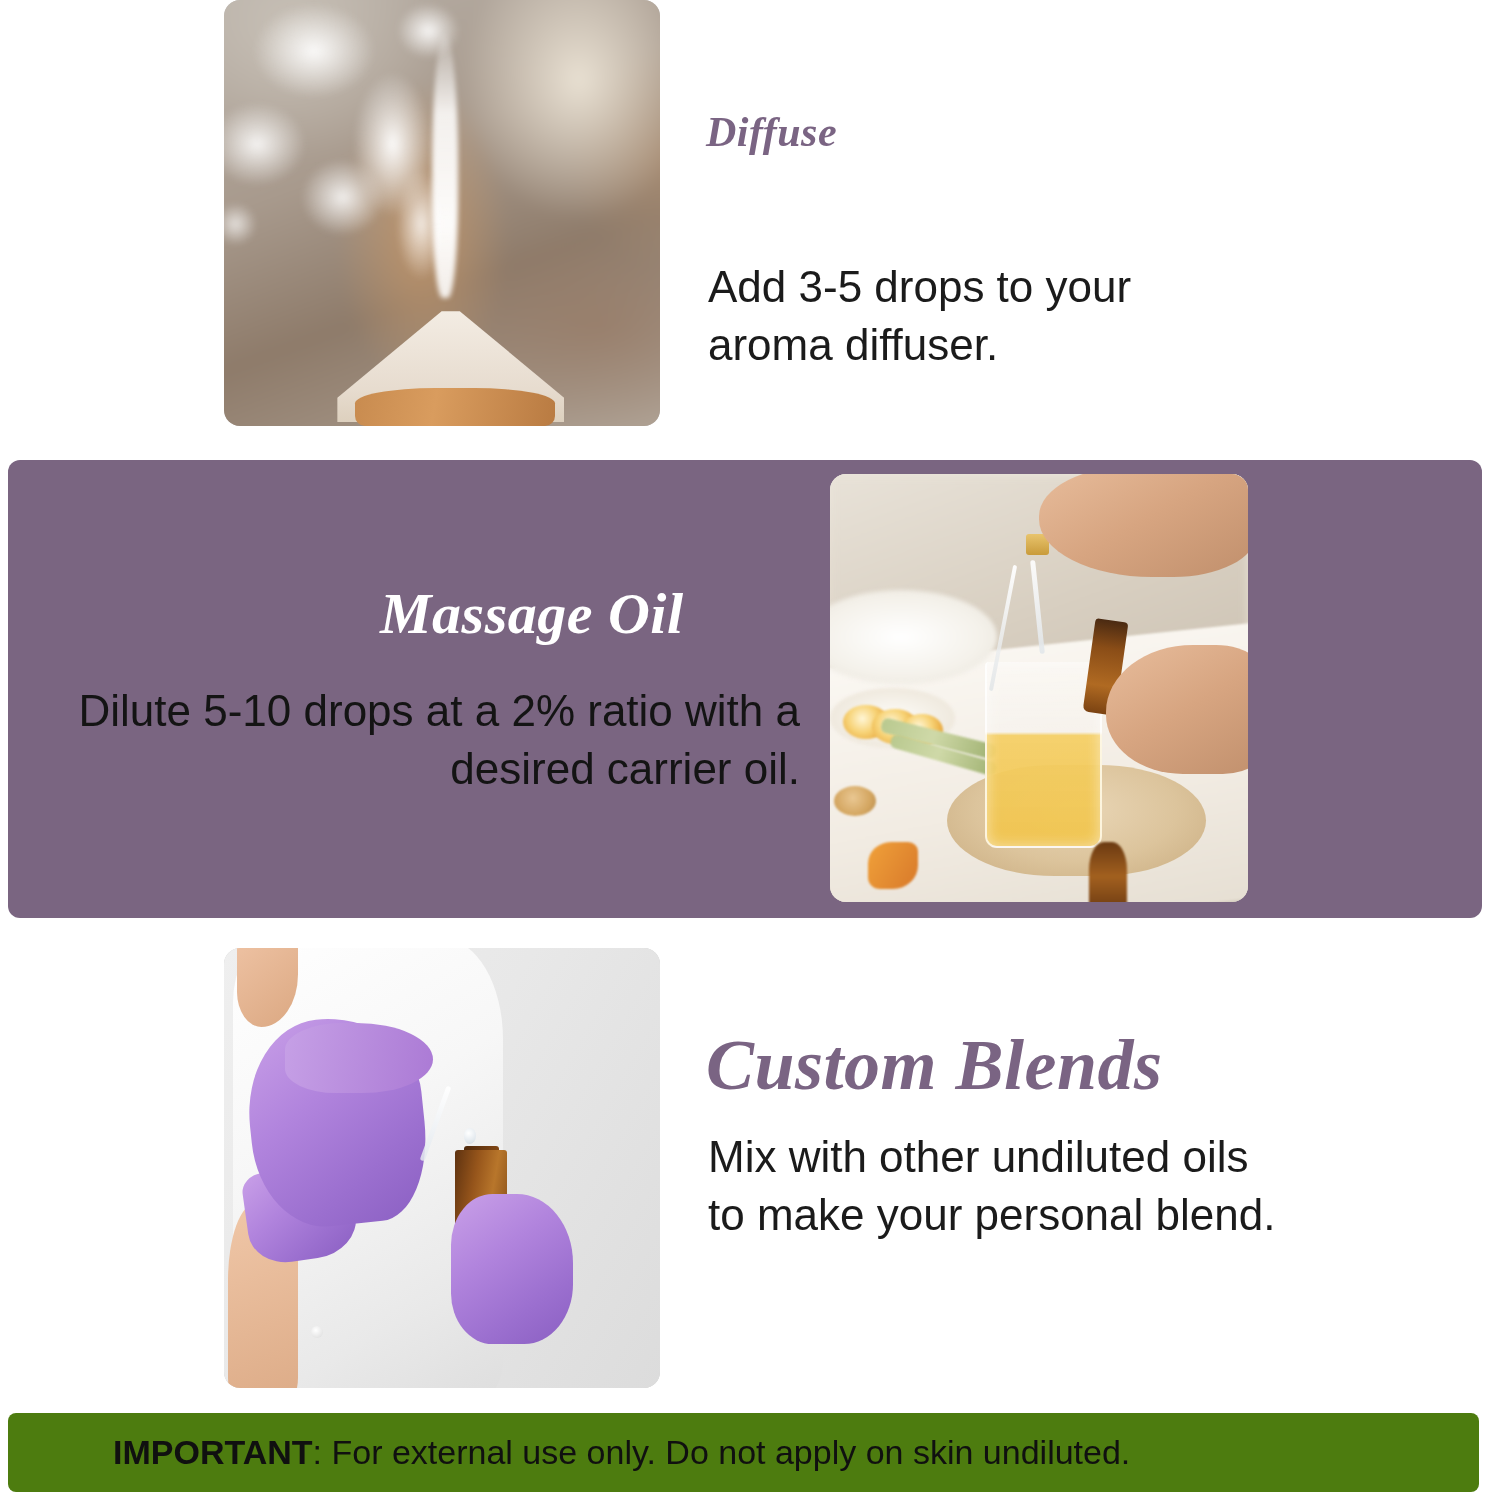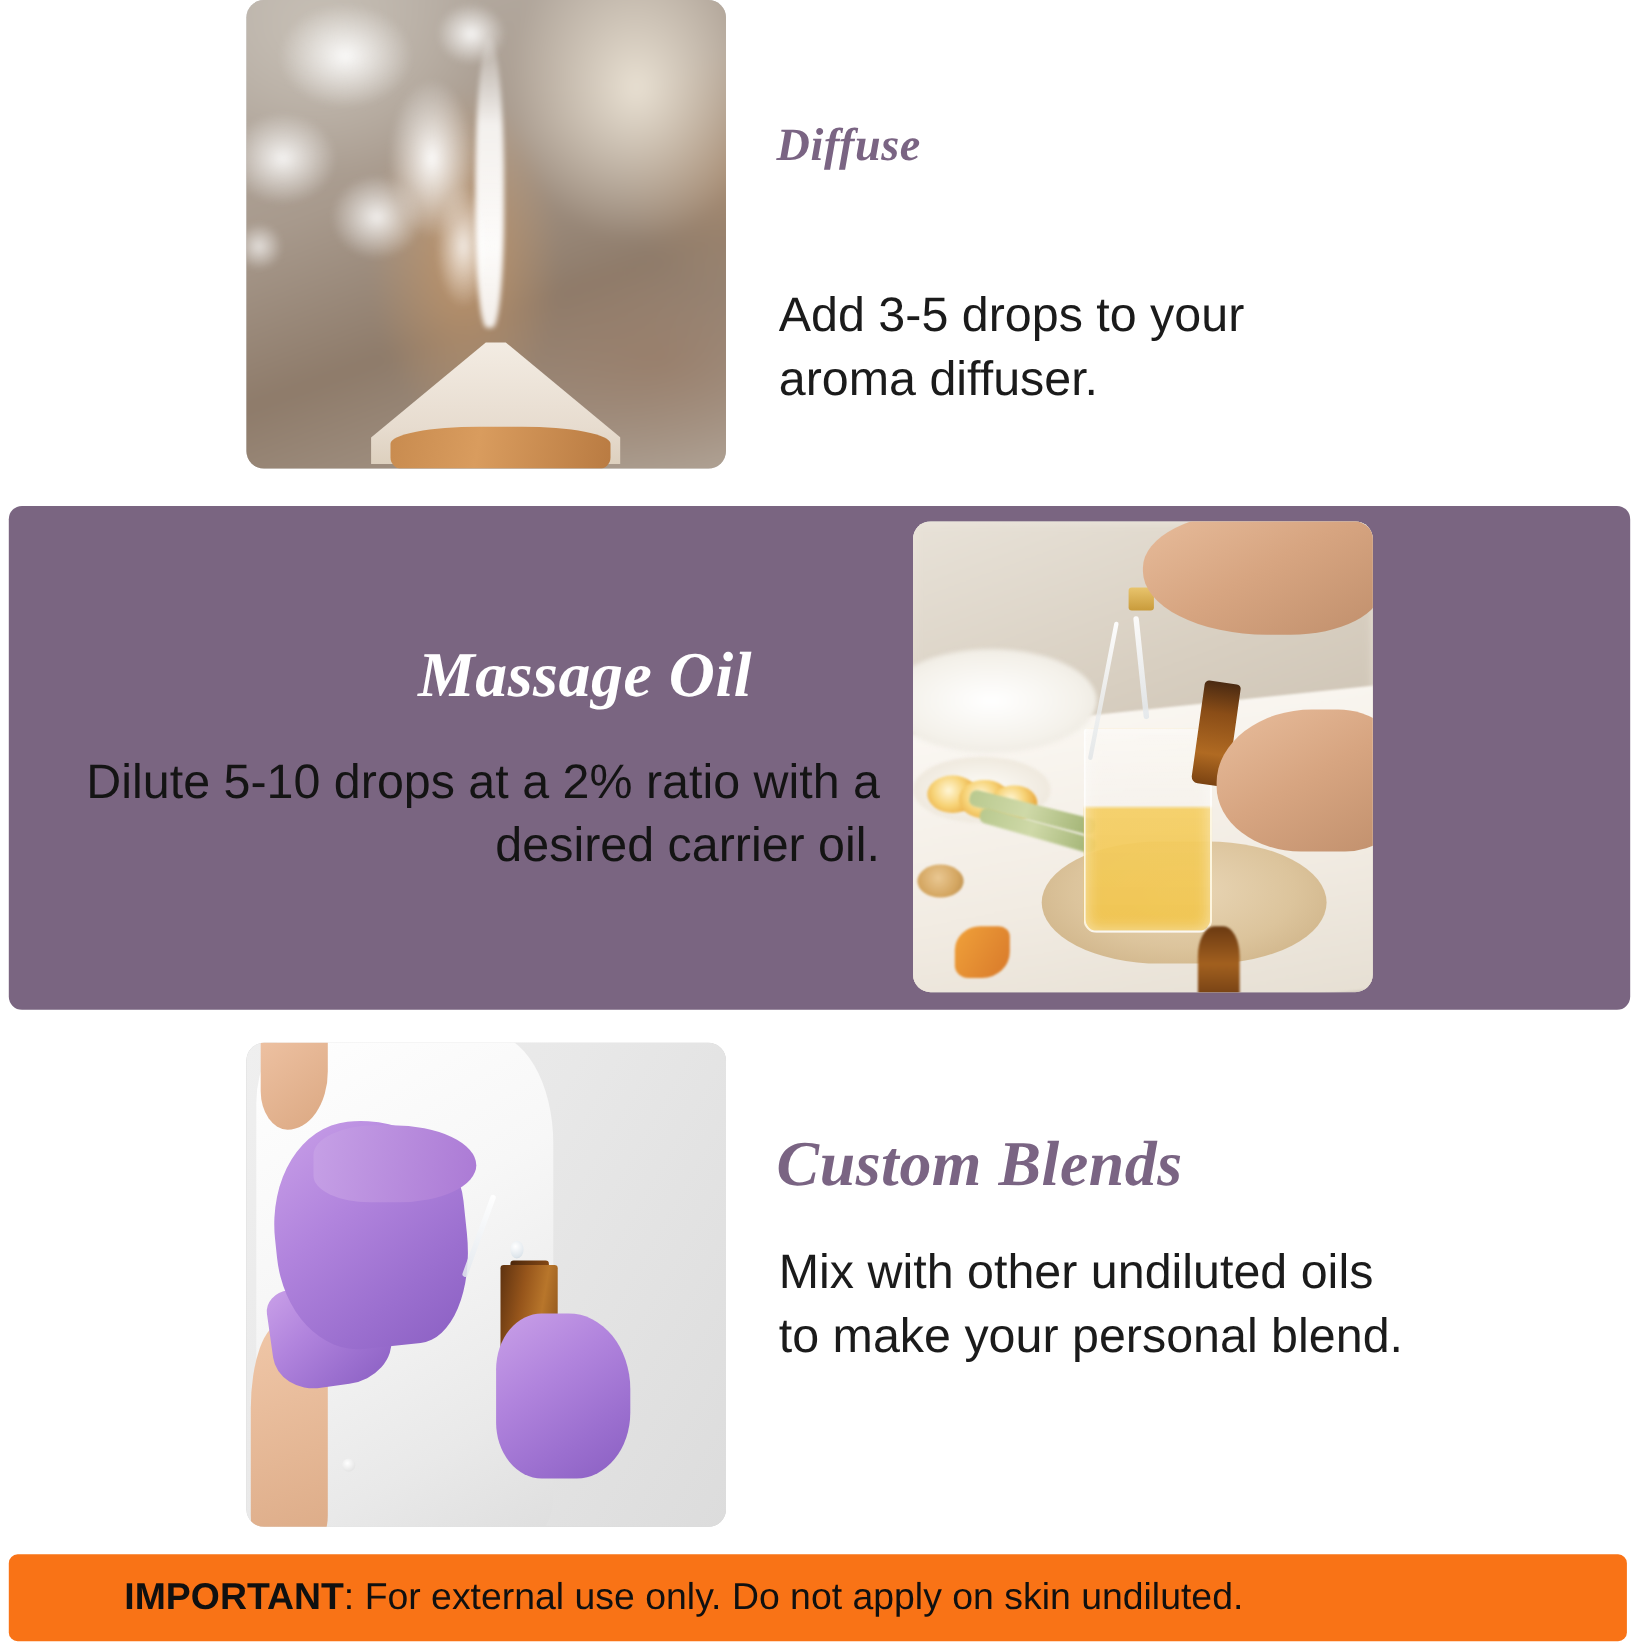--- a/index.html
+++ b/index.html
@@ -319,21 +319,21 @@
   #p-massage {
     left: 40px; top: 682px;
     width: 760px;
     font-size: 44px;
     text-align: right;
     color: #141414;
   }
 
   #h-blends {
     left: 706px; top: 1024px;
-    font-size: 58px;
+    font-size: 72px;
     color: #7a6483;
   }
   #p-blends {
     left: 708px; top: 1128px;
     width: 580px;
     font-size: 44px;
     color: #1b1b1b;
   }
 
   
@@ -423,17 +423,17 @@
     <div class="bl-bottle"></div>
     <div class="bl-glove right"></div>
     <div class="bl-btn"></div>
   </div>
 </div>
 
 <div class="heading" id="h-blends" style="color: rgb(122, 100, 131);">Custom Blends</div>
 
 <div class="body-copy" id="p-blends">Mix with other undiluted oils to make your personal blend.</div>
 
-<div id="footer-bar" style="background: #f97316;">
+<div id="footer-bar" style="background: #4d7c0f;">
   <div id="footer-text">
     <span id="footer-label">IMPORTANT</span><span>: </span><span>For external use only. Do not apply on skin undiluted.</span>
   </div>
 </div>
 
 </body></html>

